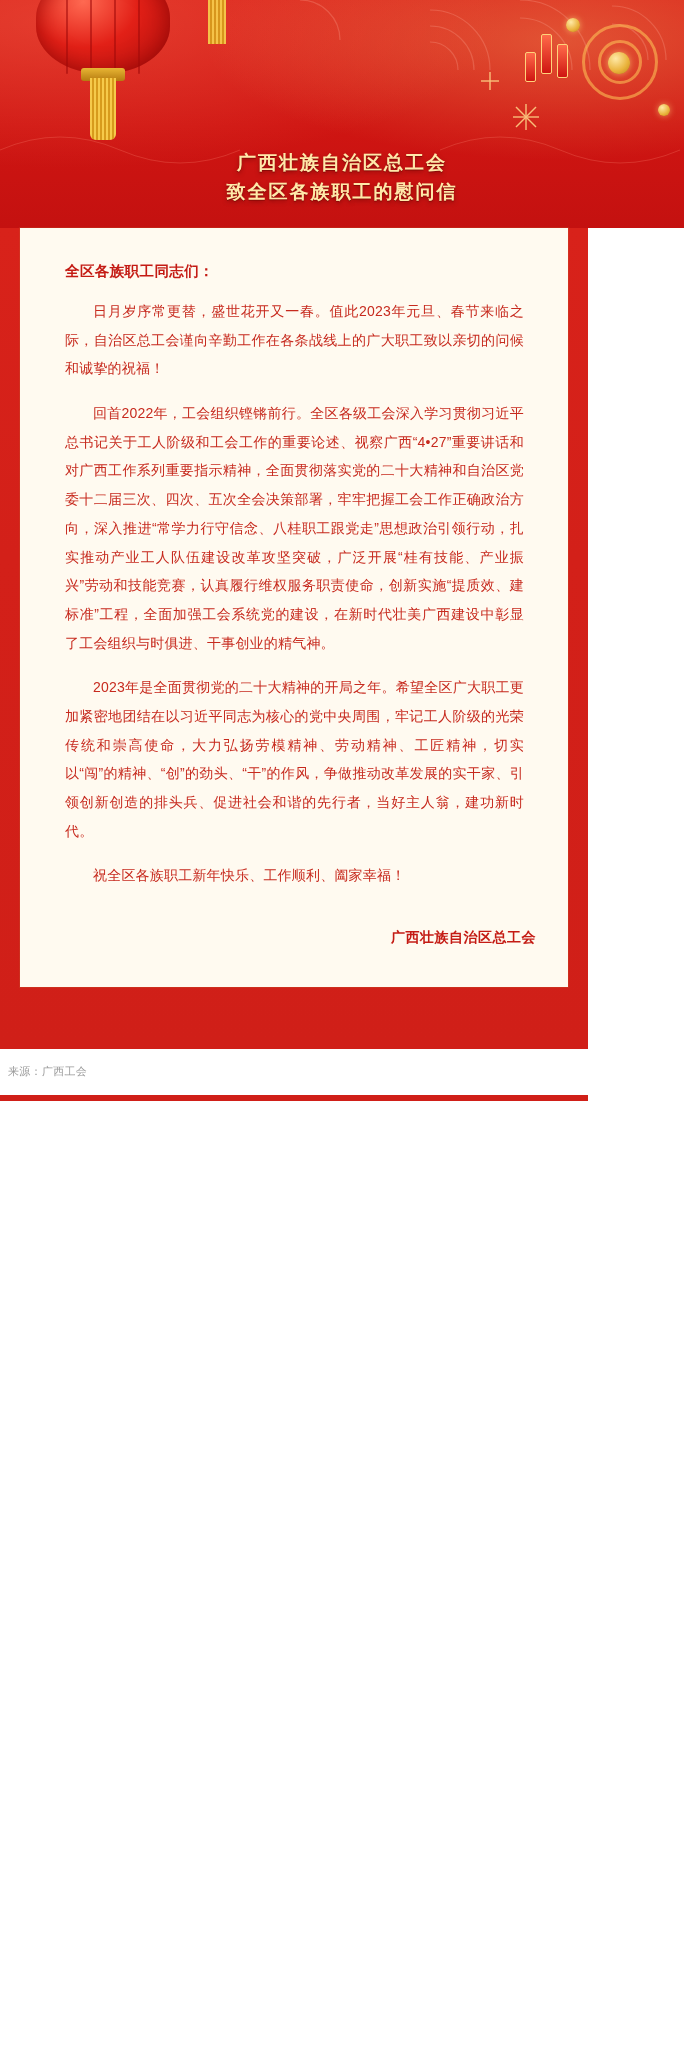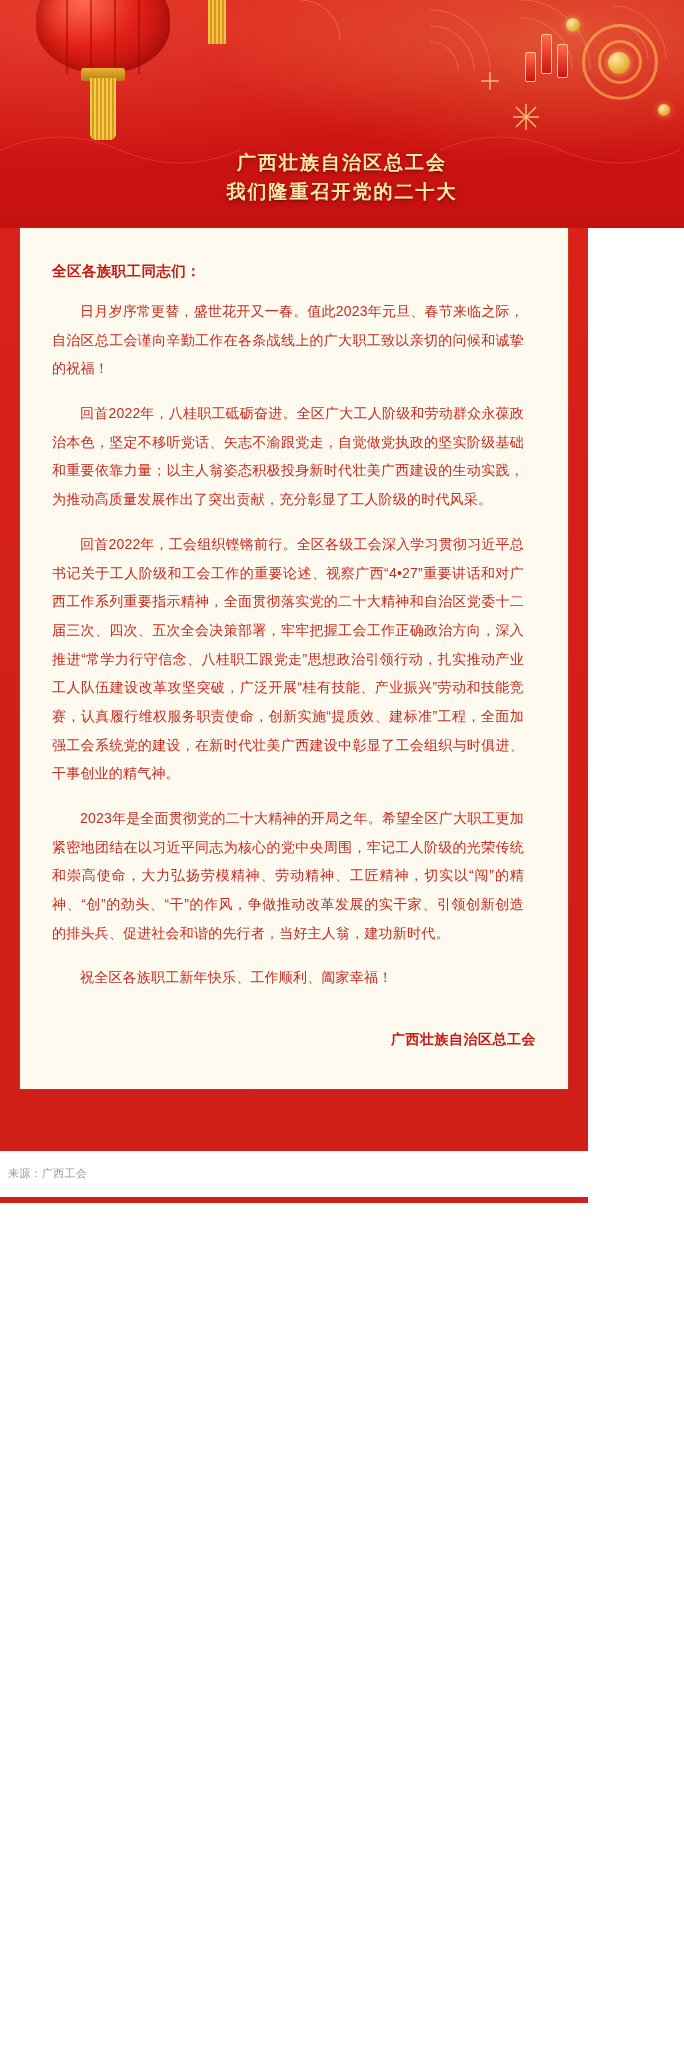--- a/index.html
+++ b/index.html
@@ -131,21 +131,21 @@
   .card-wrap {
     position: relative;
     background:
       linear-gradient(180deg, #d8221a 0%, #d32019 40%, #d01f18 100%);
     padding: 0 0 62px 0;
   }
   .card {
     position: relative;
     margin: 0 20px;
     background: #fffaf0;
-    padding: 34px 32px 36px 32px;
+    padding: 34px 32px 36px 45px;
     box-shadow: 0 0 0 1px rgba(190,120,60,0.18);
   }
   .salutation {
     color: #c41b14;
     font-weight: bold;
     font-size: 14.5px;
     margin: 0 0 8px 0;
     letter-spacing: 0.4px;
   }
   .para {
@@ -241,31 +241,30 @@
           <line x1="50" y1="99" x2="70" y2="119"></line>
           <line x1="70" y1="99" x2="50" y2="119"></line>
           <line x1="24" y1="64" x2="24" y2="82"></line>
           <line x1="15" y1="73" x2="33" y2="73"></line>
         </g>
       </svg>
     </div>
 
     <div class="banner-title">
       <span class="line">广西壮族自治区总工会</span>
-      <span class="line">我们隆重召开党的二十大</span>
+      <span class="line">致全区各族职工的慰问信</span>
     </div>
   </div>
 
   <div class="card-wrap">
     <div class="card">
 
       <p class="salutation">全区各族职工同志们：</p>
 
       <p class="para">日月岁序常更替，盛世花开又一春。值此2023年元旦、春节来临之际，自治区总工会谨向辛勤工作在各条战线上的广大职工致以亲切的问候和诚挚的祝福！</p>
-      <p class="para">回首2022年，八桂职工砥砺奋进。全区广大工人阶级和劳动群众永葆政治本色，坚定不移听党话、矢志不渝跟党走，自觉做党执政的坚实阶级基础和重要依靠力量；以主人翁姿态积极投身新时代壮美广西建设的生动实践，为推动高质量发展作出了突出贡献，充分彰显了工人阶级的时代风采。</p>
       <p class="para">回首2022年，工会组织铿锵前行。全区各级工会深入学习贯彻习近平总书记关于工人阶级和工会工作的重要论述、视察广西“4•27”重要讲话和对广西工作系列重要指示精神，全面贯彻落实党的二十大精神和自治区党委十二届三次、四次、五次全会决策部署，牢牢把握工会工作正确政治方向，深入推进“常学力行守信念、八桂职工跟党走”思想政治引领行动，扎实推动产业工人队伍建设改革攻坚突破，广泛开展“桂有技能、产业振兴”劳动和技能竞赛，认真履行维权服务职责使命，创新实施“提质效、建标准”工程，全面加强工会系统党的建设，在新时代壮美广西建设中彰显了工会组织与时俱进、干事创业的精气神。</p>
       <p class="para">2023年是全面贯彻党的二十大精神的开局之年。希望全区广大职工更加紧密地团结在以习近平同志为核心的党中央周围，牢记工人阶级的光荣传统和崇高使命，大力弘扬劳模精神、劳动精神、工匠精神，切实以“闯”的精神、“创”的劲头、“干”的作风，争做推动改革发展的实干家、引领创新创造的排头兵、促进社会和谐的先行者，当好主人翁，建功新时代。</p>
       <p class="para">祝全区各族职工新年快乐、工作顺利、阖家幸福！</p>
 
       <div class="signature">
         <div>广西壮族自治区总工会</div>
       </div>
     </div>
   </div>
 

